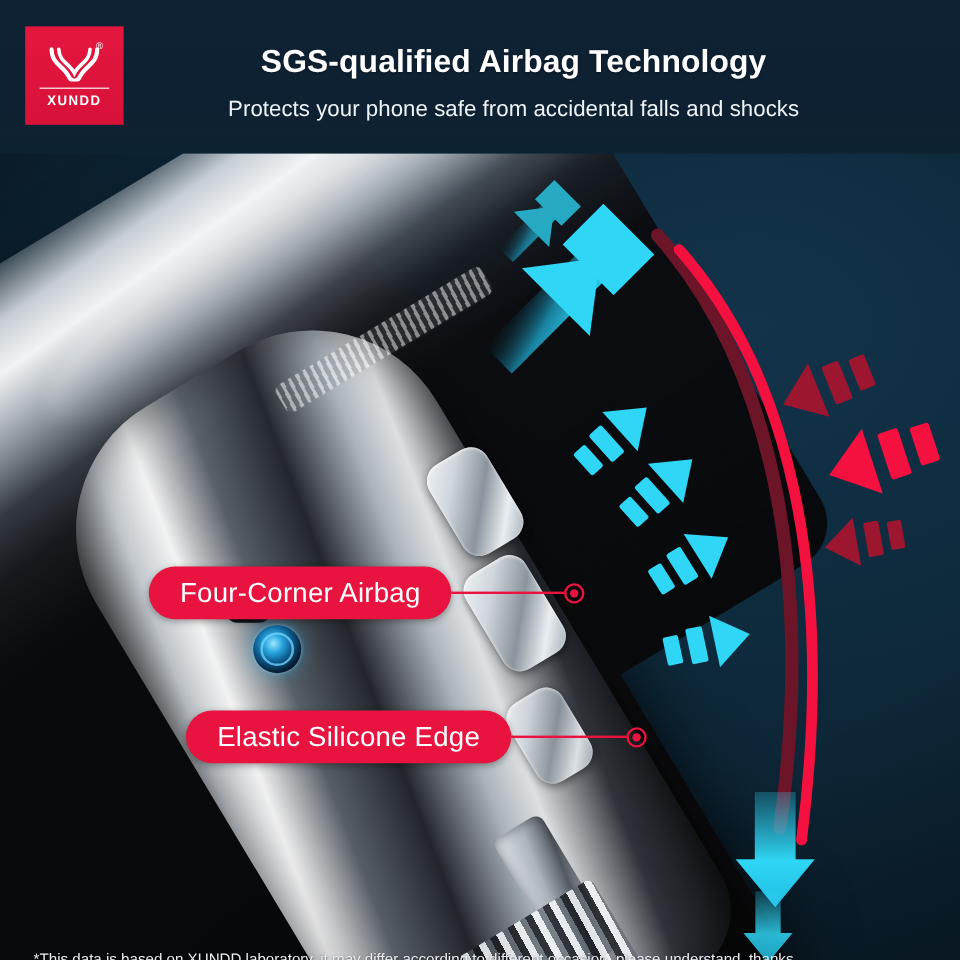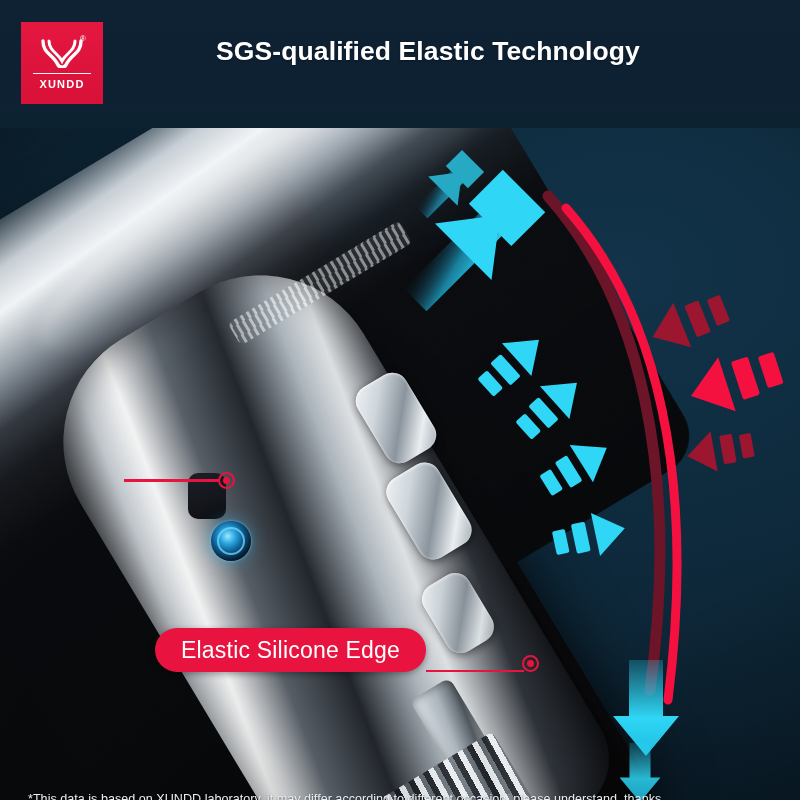--- a/index.html
+++ b/index.html
@@ -170,21 +170,21 @@
   .co2 .leader{width:98px;}
   .dot{
     width:17px;height:17px;border-radius:50%;
     border:2.5px solid #e8133e;background:transparent;
     display:flex;align-items:center;justify-content:center;
     margin-left:-2px;
   }
   .dot i{display:block;width:7px;height:7px;border-radius:50%;background:#e8133e;}
 
   .callout.co1{left:124px;top:472px;}
-  .callout.co2{left:155px;top:628px;align-items:flex-end;}
+  .callout.co2{left:155px;top:592px;}
 
   
   .footer{
     position:absolute;left:28px;top:792px;z-index:45;
     color:#e9eef2;font-size:12.6px;font-weight:400;letter-spacing:.01px;
     text-shadow:0 1px 2px rgba(0,0,0,.6);
     white-space:nowrap;
   }
 </style>
 </head>
@@ -282,20 +282,21 @@
 
     <g transform="translate(646,712)">
       <path d="M -17 -52 L 17 -52 L 17 4 L 33 4 L 0 44 L -33 4 L -17 4 Z" fill="url(#cyanFade)"></path>
     </g>
     <g transform="translate(640,775) scale(.62)" opacity=".85">
       <path d="M -17 -52 L 17 -52 L 17 4 L 33 4 L 0 44 L -33 4 L -17 4 Z" fill="url(#cyanFade)"></path>
     </g>
   </svg>
 
   <div class="callout co1">
+    <div class="pill">Four-Corner Airbag</div>
     <div class="leader"></div>
     <div class="dot">
         <i></i>
       </div>
   </div>
 
   <div class="callout co2">
     <div class="pill">Elastic Silicone Edge</div>
     <div class="leader"></div>
     <div class="dot">
@@ -308,18 +309,19 @@
       <div class="logo-mark">
         <svg width="46" height="30" viewBox="0 0 46 30">
           <path d="M4 3 C4 16, 14 16, 19 27 C21 30, 25 30, 27 27 C32 16, 42 16, 42 3" fill="none" stroke="#ffffff" stroke-width="3.4" stroke-linecap="round"></path>
           <path d="M10 3 C10 13, 19 15, 23 23 C27 15, 36 13, 36 3" fill="none" stroke="#ffffff" stroke-width="3.0" stroke-linecap="round"></path>
         </svg>
         <span class="logo-reg">®</span>
       </div>
       <div class="logo-rule"></div>
       <div class="logo-word">XUNDD</div>
     </div>
-    <div class="head-title">SGS-qualified Elastic Technology</div>
+    <div class="head-title">SGS-qualified Airbag Technology</div>
+    <div class="head-sub">Protects your phone safe from accidental falls and shocks</div>
   </div>
 
   <div class="footer">*This data is based on XUNDD laboratory, it may differ according to different occasion, please understand, thanks</div>
 
 </div>
 
 </body></html>

